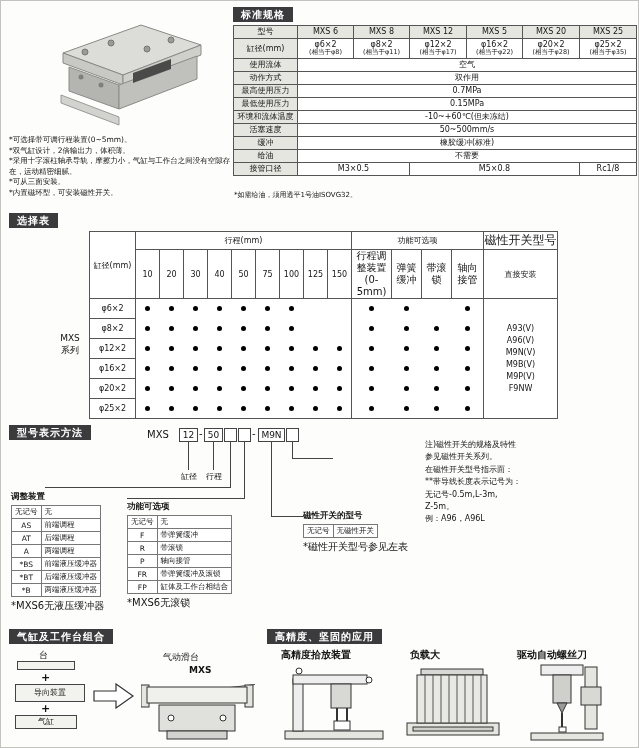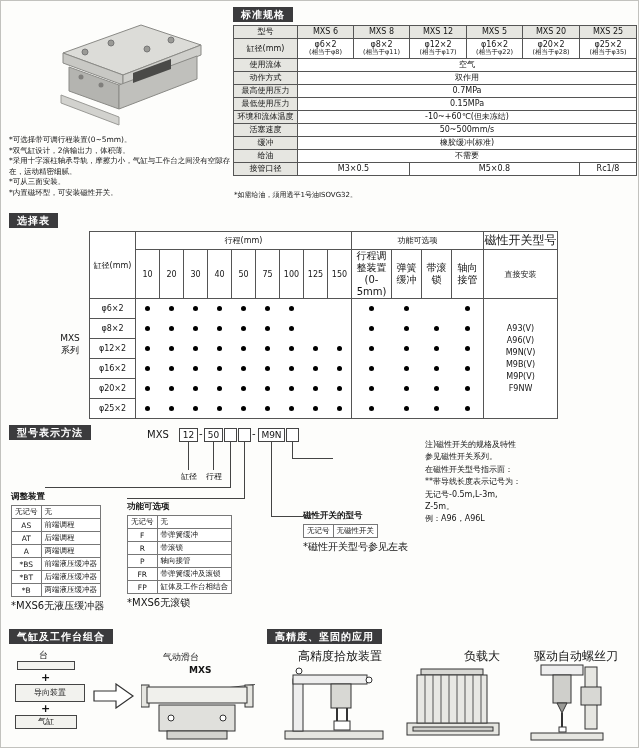--- a/index.html
+++ b/index.html
@@ -52,21 +52,21 @@
   .mini-table td { border:1px solid #777; font-size:7.5px; padding:1px 3px; height:12px; background:#fff; white-space:nowrap; }
   .mini-table td.code { text-align:center; min-width:28px; }
   .mini-foot { font-size:10px; margin-top:2px; white-space:nowrap; }
   .note-block { position:absolute; left:424px; top:438px; width:205px; }
   .note-line { font-size:8px; line-height:1.55; }
 
   
   .combo-label { position:absolute; font-size:9px; }
   .plus { position:absolute; font-size:11px; font-weight:bold; }
   .part { position:absolute; border:1px solid #444; background:#f2f2ee; text-align:center; font-size:8px; }
-  .caption { position:absolute; font-size:12px; font-weight:normal; white-space:nowrap;margin-left:17px; }
+  .caption { position:absolute; font-size:10px; font-weight:bold; white-space:nowrap; }
   .illus { position:absolute; }
   .result-label { position:absolute; font-size:9px; }
   .result-model { position:absolute; font-size:9px; font-weight:bold; }
 </style>
 </head>
 <body>
 
 <div class="page">
 
   <svg class="photo" width="162" height="124" viewBox="0 0 162 124">
@@ -479,21 +479,21 @@
     <rect x="6" y="10" width="100" height="16" fill="#f0f0ec" stroke="#333"></rect>
     <rect x="18" y="28" width="76" height="26" fill="#e0e0dc" stroke="#333"></rect>
     <circle cx="30" cy="41" r="3" fill="#fff" stroke="#333"></circle>
     <circle cx="82" cy="41" r="3" fill="#fff" stroke="#333"></circle>
     <rect x="26" y="54" width="60" height="8" fill="#d2d2ce" stroke="#333"></rect>
   </svg>
 
   <div class="secbar" style="left:266px;top:628px;">高精度、坚固的应用</div>
 
   <div class="caption" style="left:280px;top:647px;">高精度拾放装置</div>
-  <div class="caption" style="left:446px;top:647px;">负载大</div>
+  <div class="caption" style="left:409px;top:647px;">负载大</div>
   <div class="caption" style="left:516px;top:647px;">驱动自动螺丝刀</div>
 
   <svg class="illus" style="left:276px;top:658px;" width="118" height="86" viewBox="0 0 118 86">
     <rect x="8" y="72" width="98" height="8" fill="#e6e6e1" stroke="#333"></rect>
     <rect x="16" y="20" width="10" height="52" fill="#eee" stroke="#333"></rect>
     <rect x="16" y="16" width="74" height="9" fill="#eee" stroke="#333"></rect>
     <rect x="54" y="25" width="20" height="24" fill="#d8d8d4" stroke="#333"></rect>
     <line x1="60" y1="49" x2="60" y2="62" stroke="#333" stroke-width="2"></line>
     <line x1="70" y1="49" x2="70" y2="62" stroke="#333" stroke-width="2"></line>
     <rect x="57" y="62" width="16" height="9" fill="#fff" stroke="#333"></rect>

